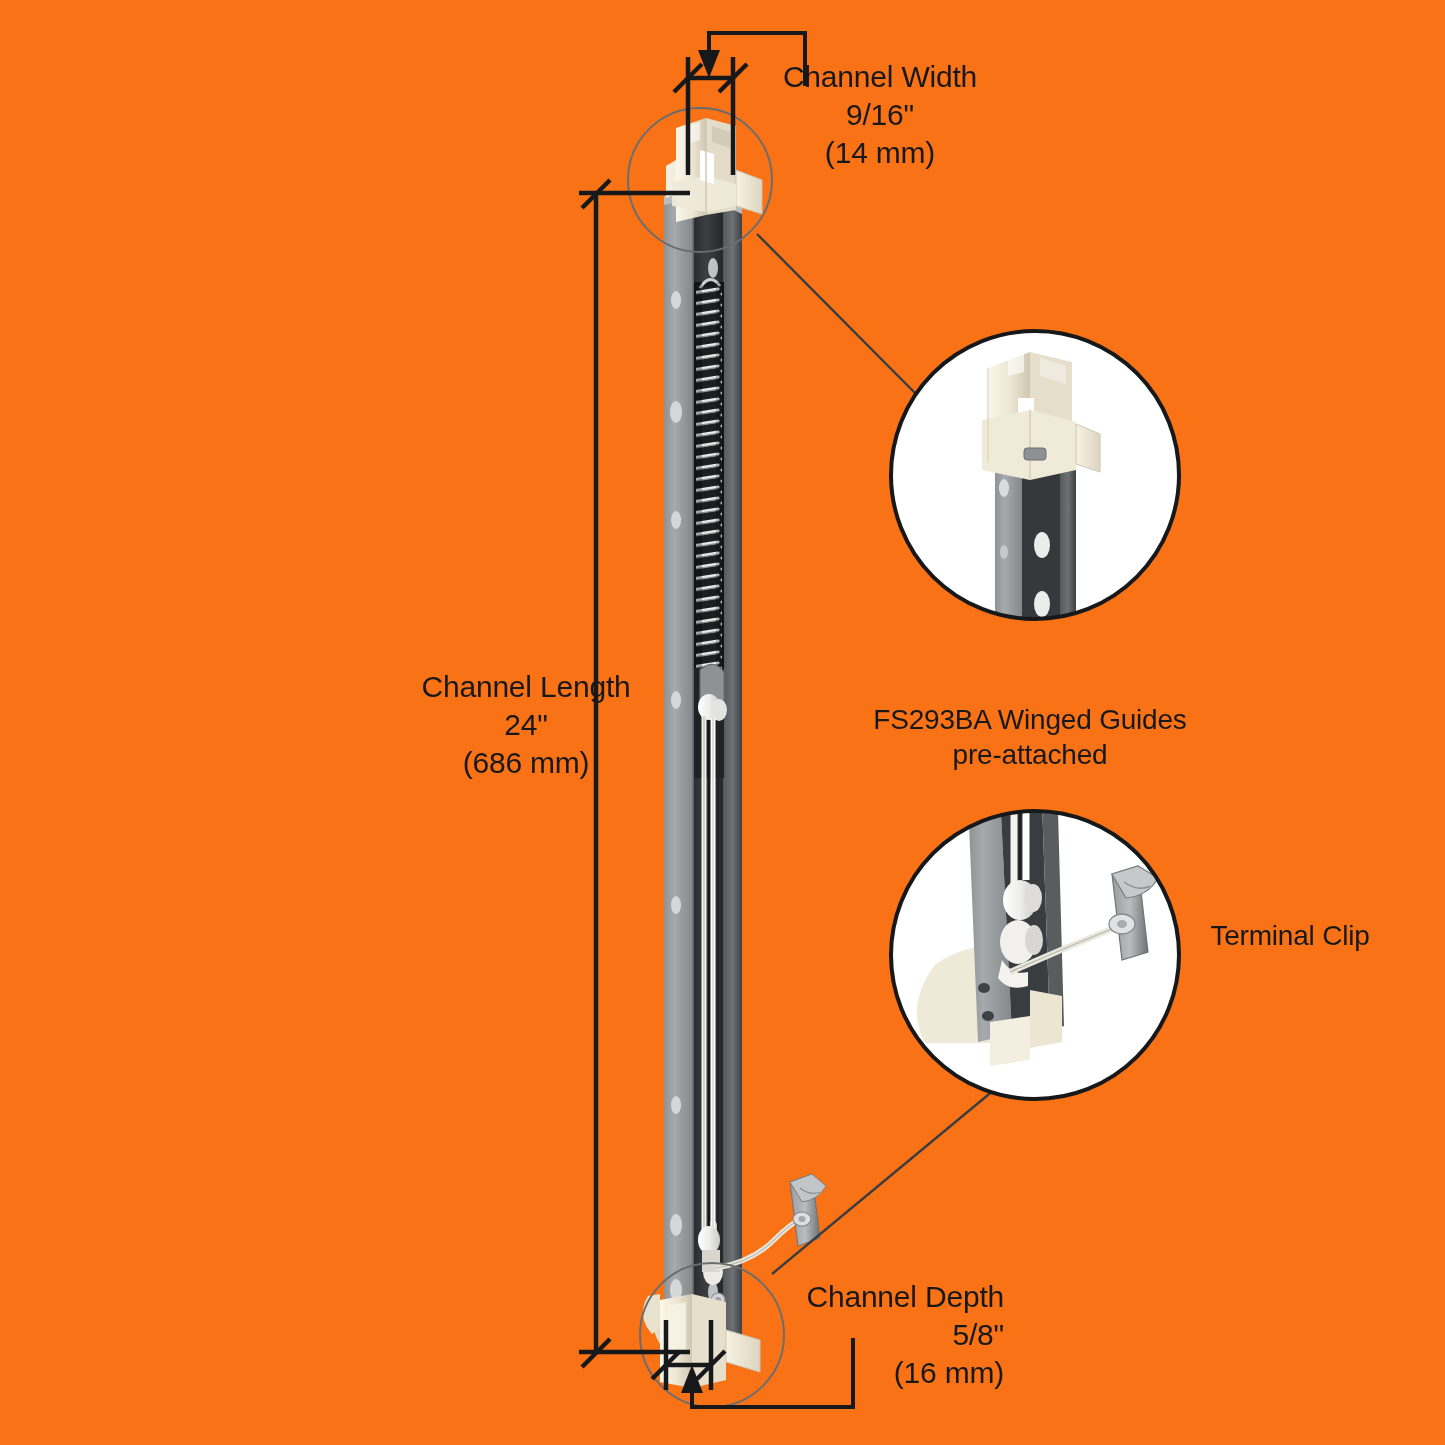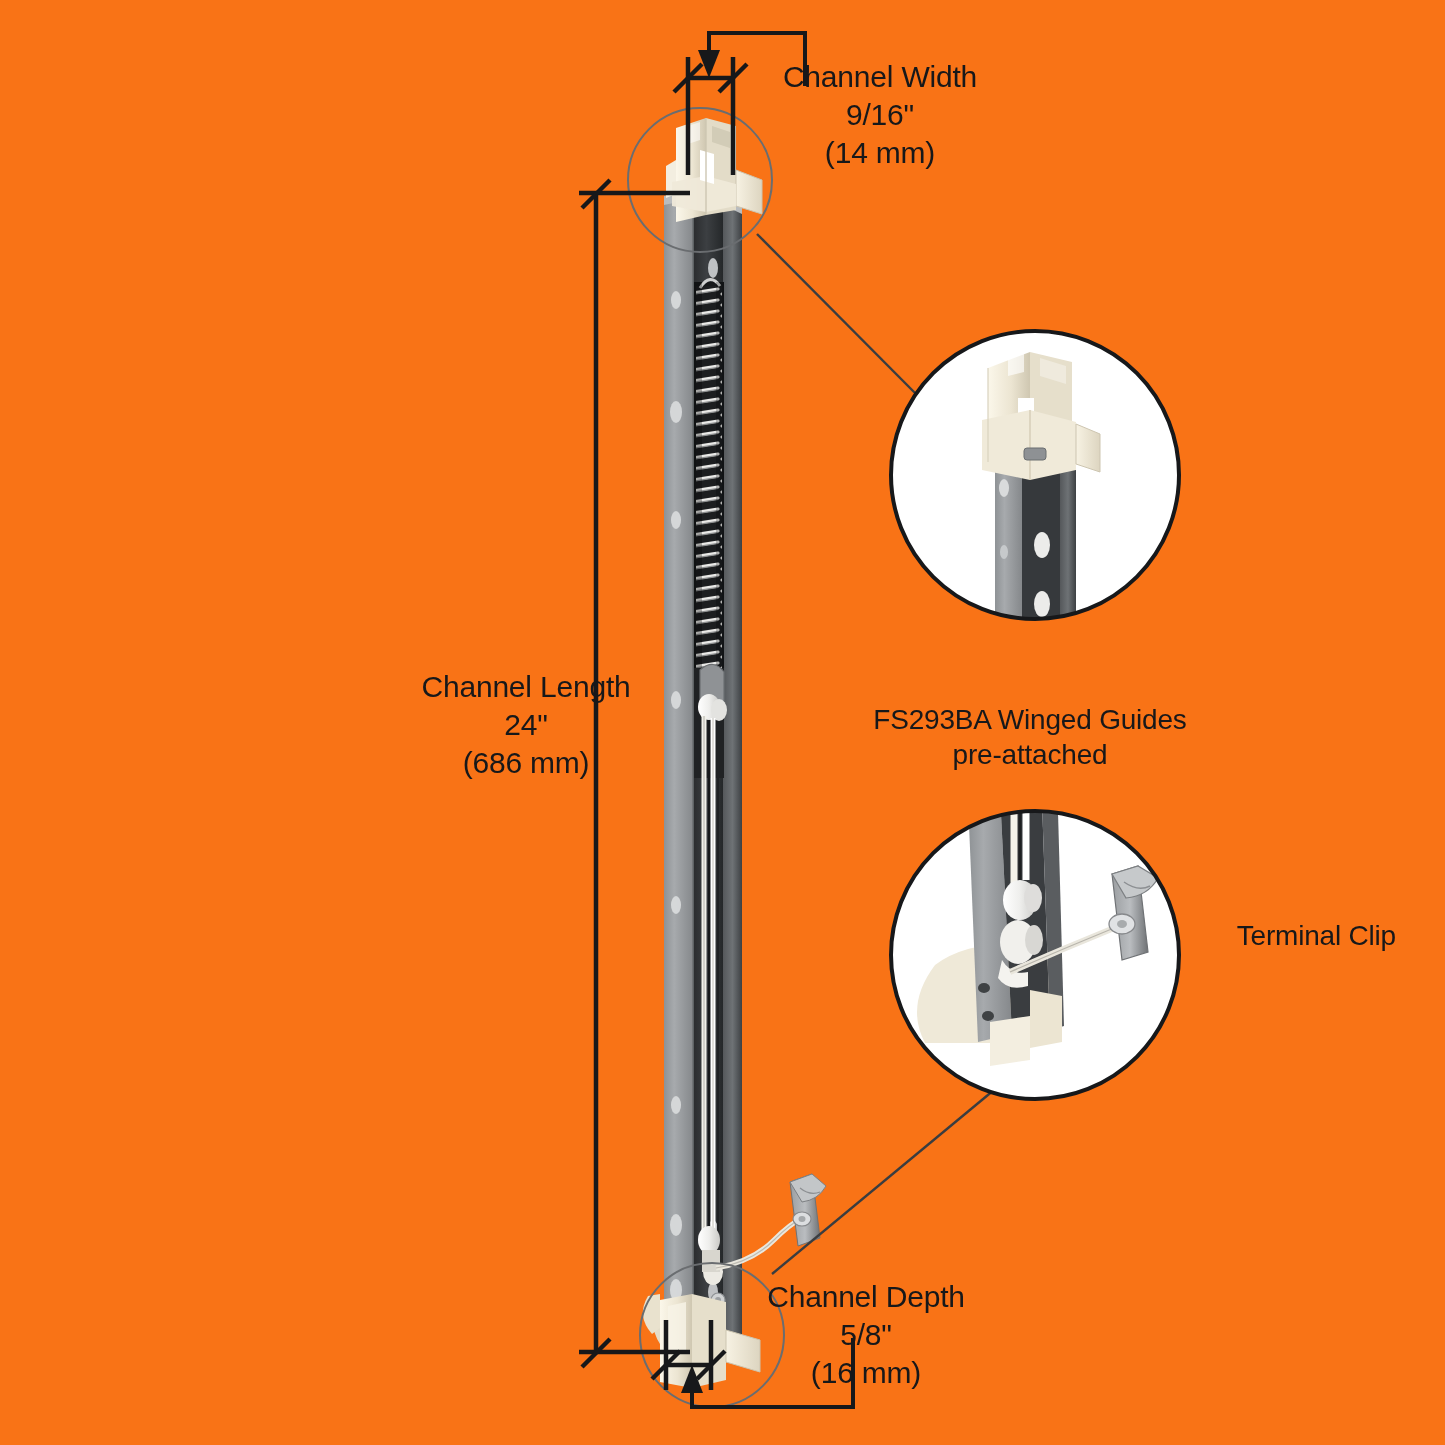--- a/index.html
+++ b/index.html
@@ -44,34 +44,35 @@
     left: 392px;
     top: 668px;
     width: 268px;
     font-size: 30px;
   }
   #cap-depth {
     left: 728px;
     top: 1278px;
     width: 276px;
     font-size: 30px;
+    text-align: right;
   }
   #cap-guides {
     left: 872px;
     top: 678px;
     width: 316px;
     font-size: 28px;
     margin-top: 24px;
   }
   #cap-clip {
     left: 1184px;
     top: 918px;
     width: 212px;
     font-size: 28px;
-    text-align: right;
+    text-align: center;
   }
 </style>
 </head>
 <body>
 
 <div id="stage">
 
   <svg id="art" viewBox="0 0 1445 1445" xmlns="http://www.w3.org/2000/svg">
     <defs>
 

